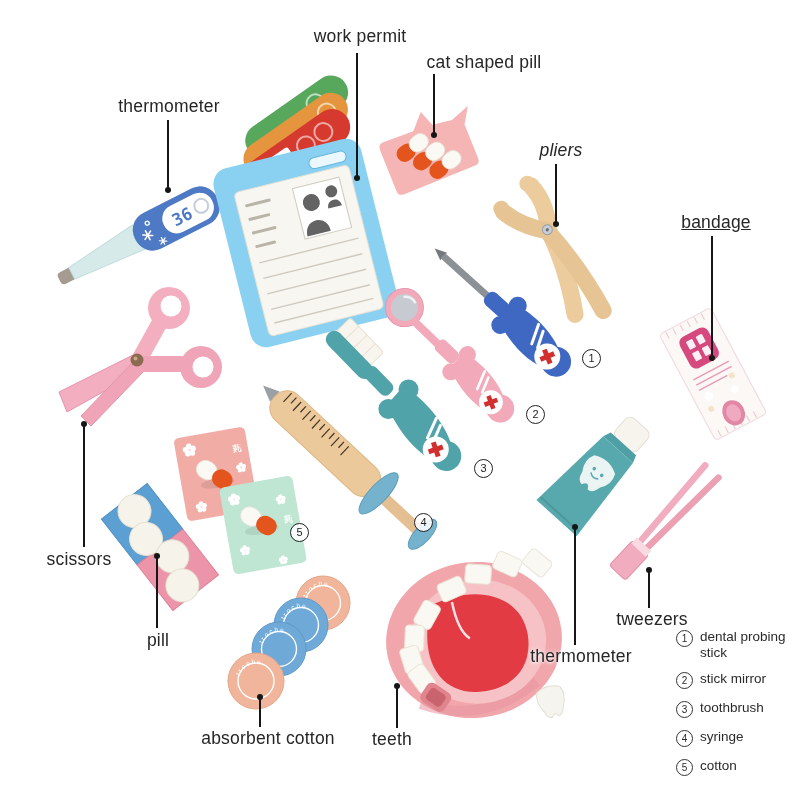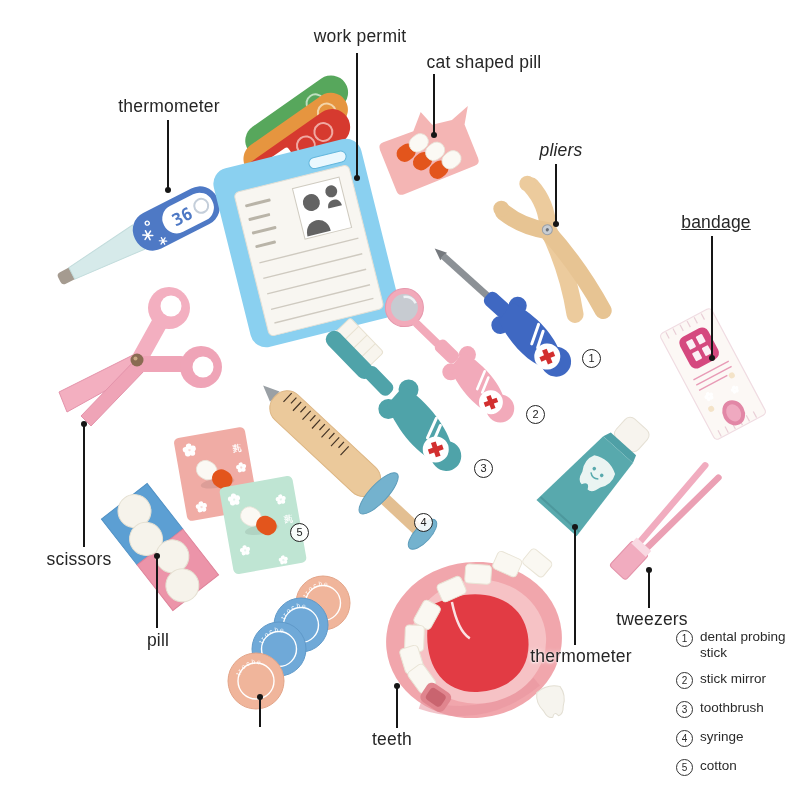--- a/index.html
+++ b/index.html
@@ -374,20 +374,21 @@
   <div class="callout" style="left:648px;top:570px;height:38px;"></div>
   <div class="dot" style="left:646px;top:567px;"></div>
 
   <div class="lbl" style="left:360px;top:26px;">work permit</div>
   <div class="lbl" style="left:450px;top:52px;margin-left:34px;">cat shaped pill</div>
   <div class="lbl" style="left:169px;top:96px;">thermometer</div>
   <div class="lbl" style="left:561px;top:140px;font-style:italic;">pliers</div>
   <div class="lbl" style="left:716px;top:212px;text-decoration:underline;">bandage</div>
   <div class="lbl" style="left:79px;top:549px;">scissors</div>
   <div class="lbl" style="left:158px;top:630px;">pill</div>
+  <div class="lbl" style="left:268px;top:728px;">absorbent cotton</div>
   <div class="lbl" style="left:392px;top:729px;">teeth</div>
   <div class="lbl" style="left:581px;top:646px;">thermometer</div>
   <div class="lbl" style="left:652px;top:609px;">tweezers</div>
 
   <div class="marker" style="left:582px;top:349px;">1</div>
   <div class="marker" style="left:526px;top:405px;">2</div>
   <div class="marker" style="left:474px;top:459px;">3</div>
   <div class="marker" style="left:414px;top:513px;">4</div>
   <div class="marker" style="left:290px;top:523px;">5</div>
 

